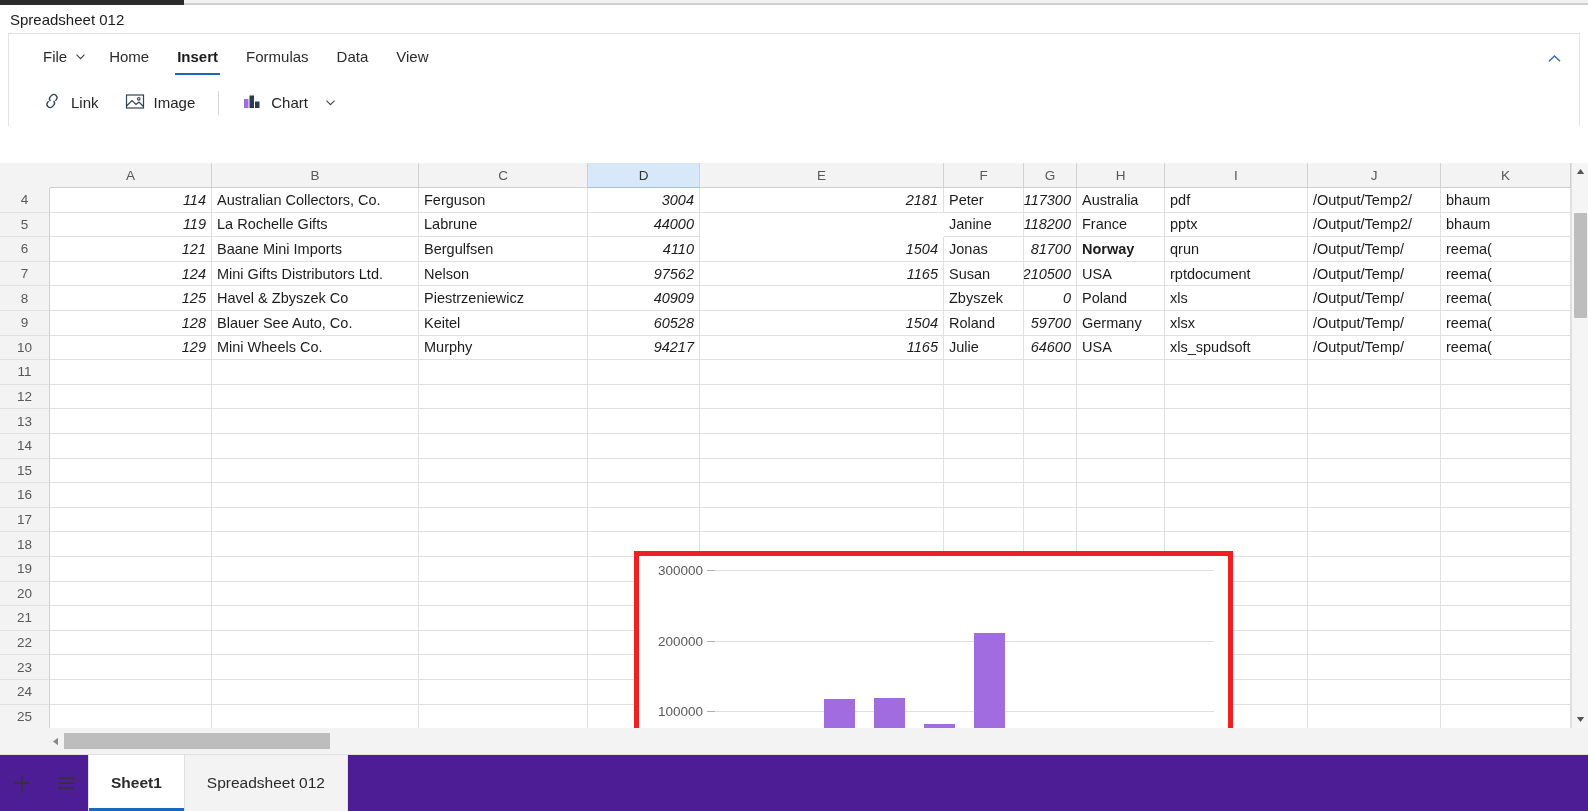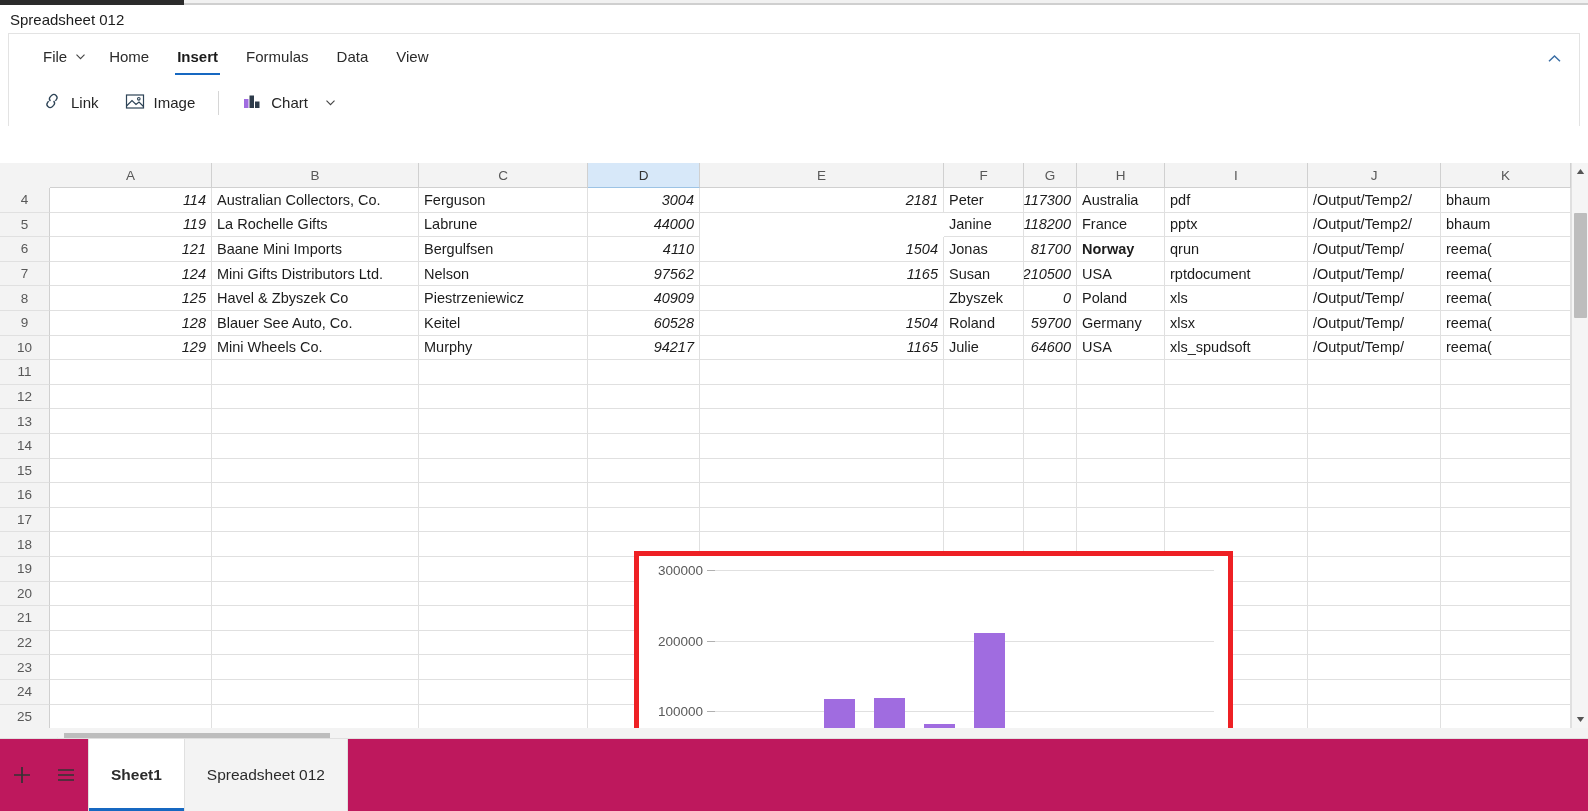--- a/index.html
+++ b/index.html
@@ -129,22 +129,22 @@
   }
   .vsbtn { position:absolute; left:0; width:17px; height:17px; display:flex; align-items:center; justify-content:center; cursor:pointer; }
   .vsthumb { position:absolute; left:2px; top:50px; width:13px; height:105px; background:#bdbdbd; border-radius:1px; cursor:pointer; }
 
   .hscrollrow { position:absolute; left:0; top:728px; width:1588px; height:26px; background:#f3f3f3; }
   .hsleft { position:absolute; left:46px; top:4px; width:18px; height:18px; display:flex; align-items:center; justify-content:center; cursor:pointer; }
   .hsthumb { position:absolute; left:64px; top:5px; width:266px; height:16px; background:#bdbdbd; cursor:pointer; }
 
   
   .sheetbar {
-    position:absolute; left:0; bottom:0; width:1588px; height:73px;
-    background:#be185d; border-top:1px solid #e0e0e0; display:flex; align-items:stretch;
+    position:absolute; left:0; bottom:0; width:1588px; height:57px;
+    background:#4c1d95; border-top:1px solid #e0e0e0; display:flex; align-items:stretch;
   }
   .sheetbtn { width:44px; display:flex; align-items:center; justify-content:center; cursor:pointer; }
   .sheettab {
     display:flex; align-items:center; justify-content:center; padding:0 22px;
     font-size:15.5px; color:#2b2b2b; background:#f3f3f3;
     border-right:1px solid #e0e0e0; cursor:pointer; position:relative;
   }
   .sheettab.active { background:#ffffff; font-weight:bold; }
   .sheettab.active::after {
     content:""; position:absolute; left:0; right:0; bottom:0; height:3px; background:#1668c1;

